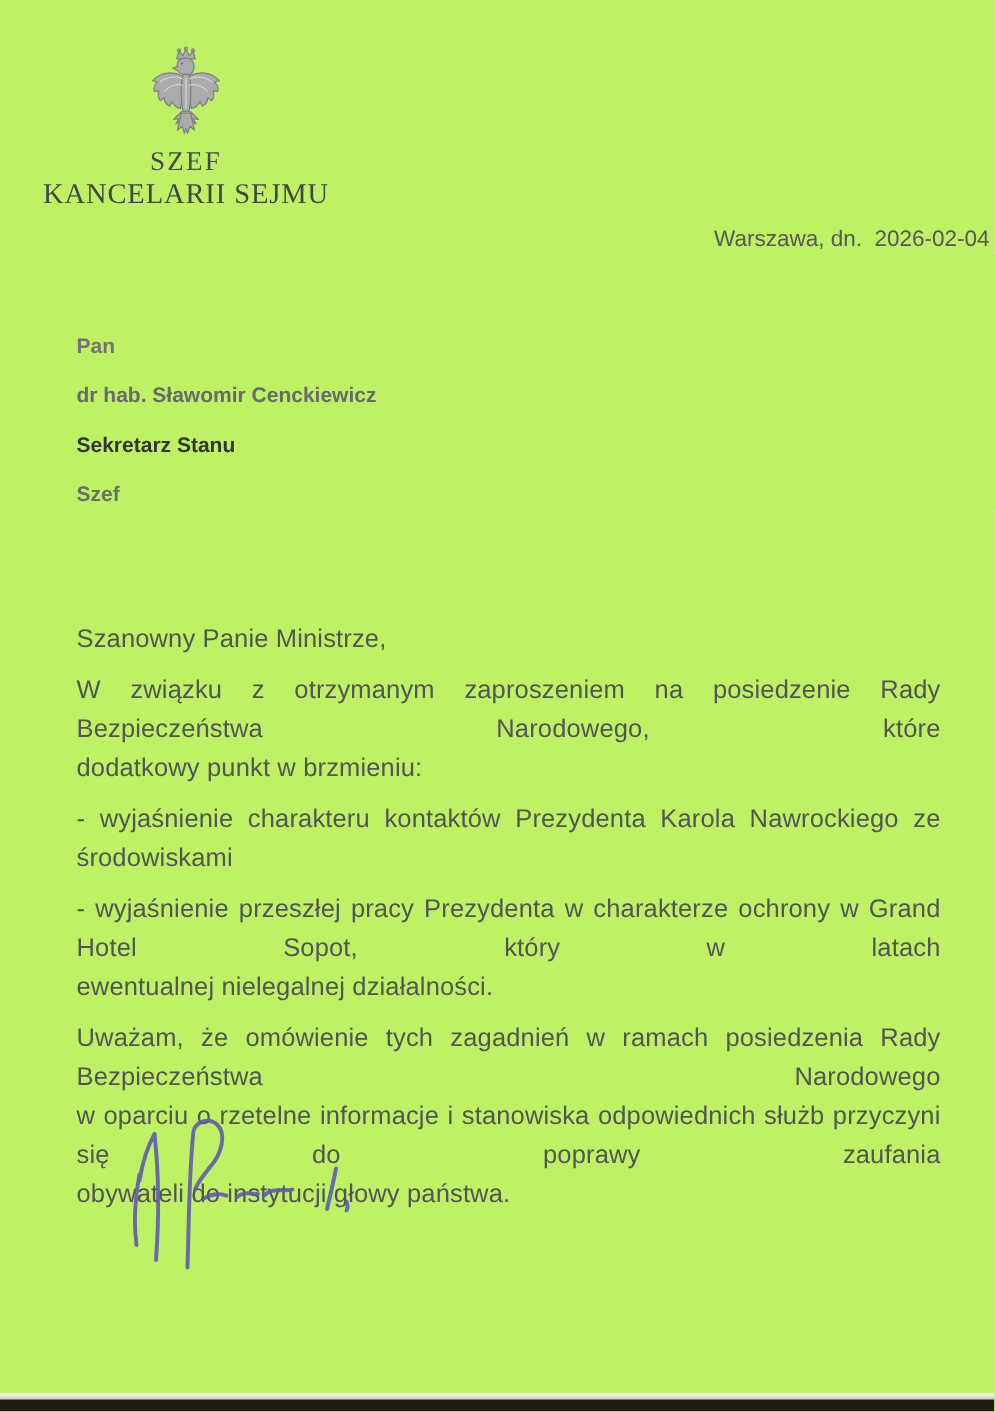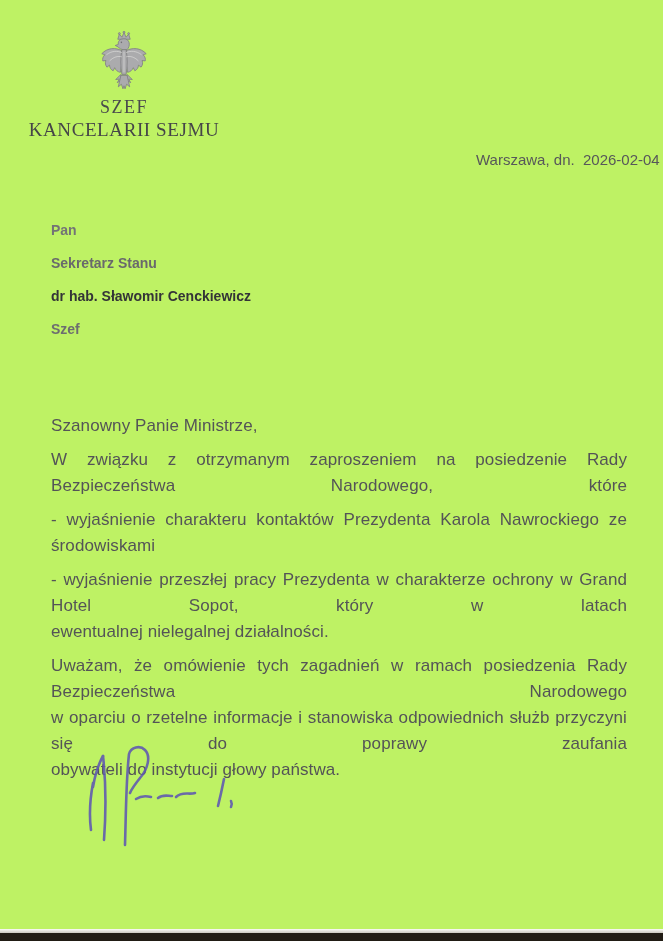--- a/index.html
+++ b/index.html
@@ -112,32 +112,33 @@
       <circle cx="45" cy="22" r="1.5" fill="#6f6f72" stroke="none"></circle>
     </svg>
     <div class="lh-line1">SZEF</div>
     <div class="lh-line2">KANCELARII SEJMU</div>
   </div>
 
   <div class="dateline">Warszawa, dn.  2026-02-04</div>
 
   <div class="recipient">
     <div class="r-line">Pan</div>
+    <div class="r-line">dr hab. Sławomir Cenckiewicz</div>
     <div class="r-line">Sekretarz Stanu</div>
-    <div class="r-line">dr hab. Sławomir Cenckiewicz</div>
     <div class="r-line">Szef</div>
   </div>
 
   <div class="letter-body">
     <div class="para">
       <div class="ll">Szanowny Panie Ministrze,</div>
     </div>
 
     <div class="para">
       <div class="jl">W związku z otrzymanym zaproszeniem na posiedzenie Rady Bezpieczeństwa Narodowego, które</div>
+      <div class="ll">dodatkowy punkt w brzmieniu:</div>
     </div>
 
     <div class="para">
       <div class="jl">- wyjaśnienie charakteru kontaktów Prezydenta Karola Nawrockiego ze środowiskami</div>
     </div>
 
     <div class="para">
       <div class="jl">- wyjaśnienie przeszłej pracy Prezydenta w charakterze ochrony w Grand Hotel Sopot, który w latach</div>
       <div class="ll">ewentualnej nielegalnej działalności.</div>
     </div>

